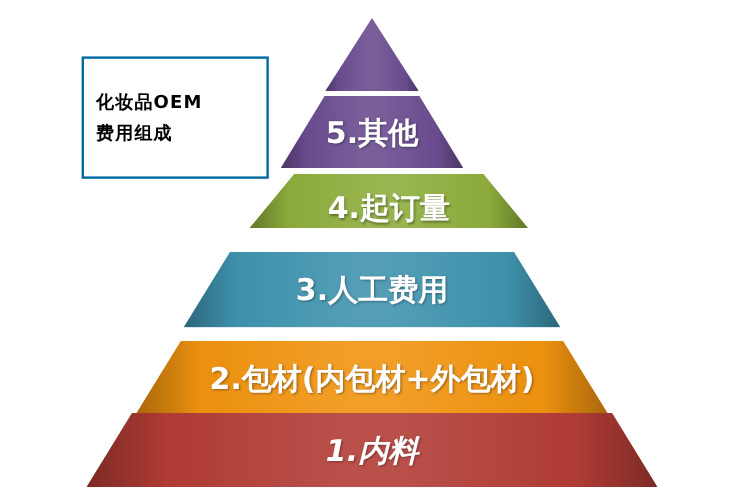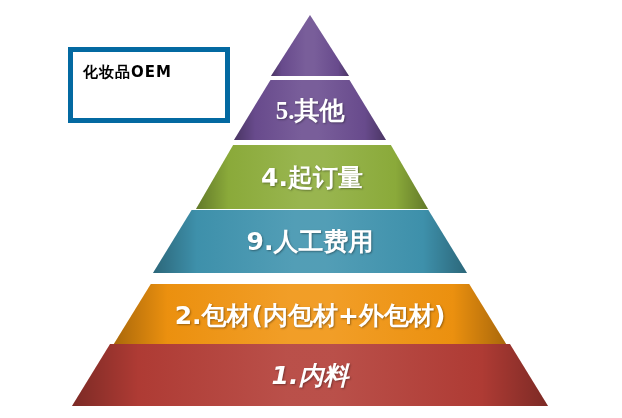--- a/index.html
+++ b/index.html
@@ -17,22 +17,22 @@
   }
 
   
   .legend-box {
     position: absolute;
     left: 68px;
     top: 47px;
     width: 132px;
     height: 52px;
     background: #ffffff;
-    border: 5px solid #0369a1;
-    padding: 7px 10px;
+    border: 2px solid #0369a1;
+    padding: 23px 10px;
     box-sizing: content-box;
   }
   .legend-box .line {
     display: block;
     font-size: 15px;
     font-weight: bold;
     color: #000000;
     line-height: 26px;
     letter-spacing: 1px;
   }
@@ -62,25 +62,25 @@
     white-space: nowrap;
   }
 
   .apex {
     left: 271px; top: 15px; width: 78px; height: 61px;
     clip-path: polygon(50% 0%, 100% 100%, 0% 100%);
   }
   .l5 {
     left: 234px; top: 80px; width: 152px; height: 60px;
     clip-path: polygon(24% 0%, 76% 0%, 100% 100%, 0% 100%);
-    font-family: Liberation Serif, serif;
   }
   .l4 {
-    left: 196px; top: 145px; width: 232px; height: 64px;
+    left: 208px; top: 145px; width: 232px; height: 45px;
     clip-path: polygon(16% 0%, 84% 0%, 100% 100%, 0% 100%);
+    align-items: flex-end;
   }
   .l3 {
     left: 153px; top: 210px; width: 314px; height: 63px;
     clip-path: polygon(12.3% 0%, 87.7% 0%, 100% 100%, 0% 100%);
   }
   .l2 {
     left: 112px; top: 284px; width: 396px; height: 63px;
     clip-path: polygon(9.8% 0%, 90.2% 0%, 100% 100%, 0% 100%);
   }
   .l1 {
@@ -89,34 +89,35 @@
     font-style: italic;
   }
 </style>
 </head>
 <body>
 
 <div class="stage">
 
   <div class="legend-box">
     <span class="line">化妆品OEM</span>
+    <span class="line">费用组成</span>
   </div>
 
   <div class="layer apex" style="background-color: rgb(106, 76, 143);"></div>
 
   <div class="layer l5" style="background-color: rgb(106, 76, 143);">
     <span class="label">5.其他</span>
   </div>
 
   <div class="layer l4" style="background-color: rgb(141, 173, 59);">
     <span class="label">4.起订量</span>
   </div>
 
   <div class="layer l3" style="background-color: rgb(63, 147, 174);">
-    <span class="label">9.人工费用</span>
+    <span class="label">3.人工费用</span>
   </div>
 
   <div class="layer l2" style="background-color: rgb(240, 147, 15);">
     <span class="label">2.包材(内包材+外包材)</span>
   </div>
 
   <div class="layer l1" style="background-color: rgb(178, 60, 53);">
     <span class="label">1.内料</span>
   </div>
 

